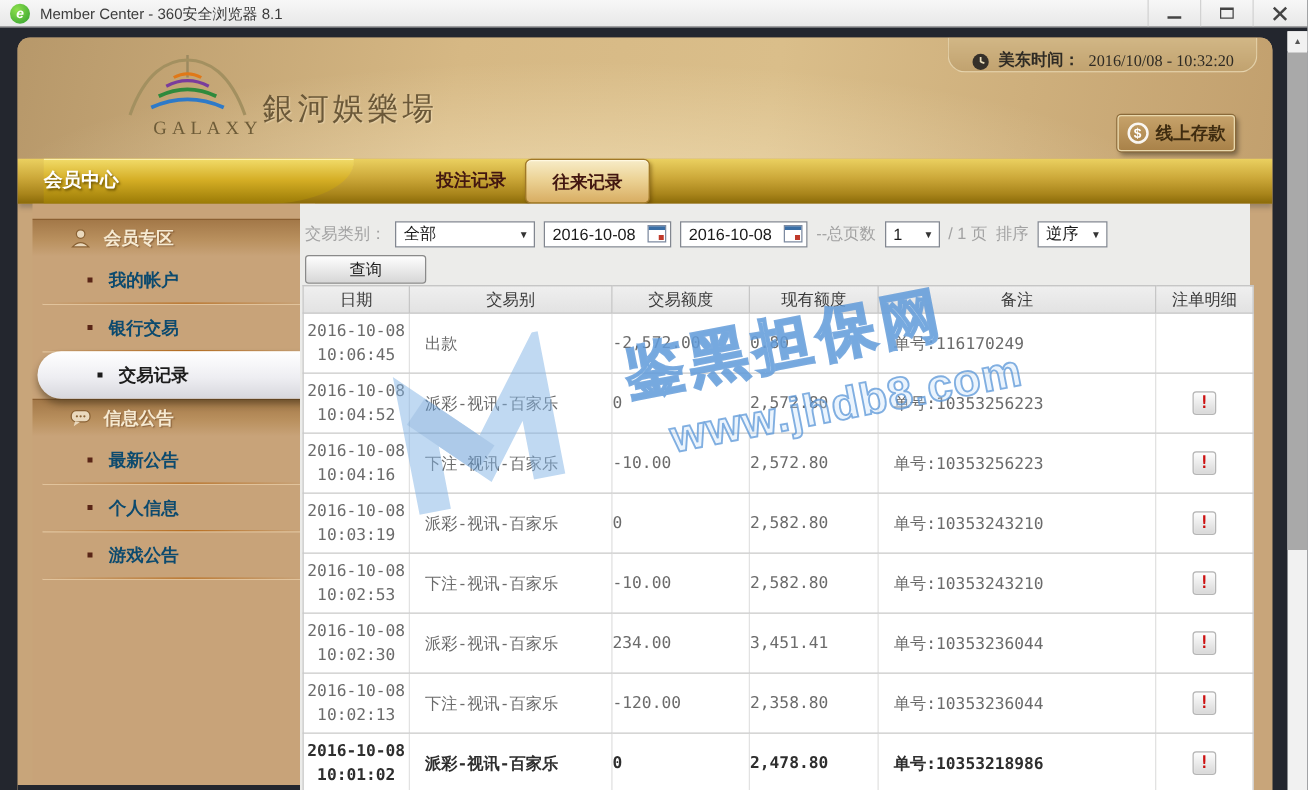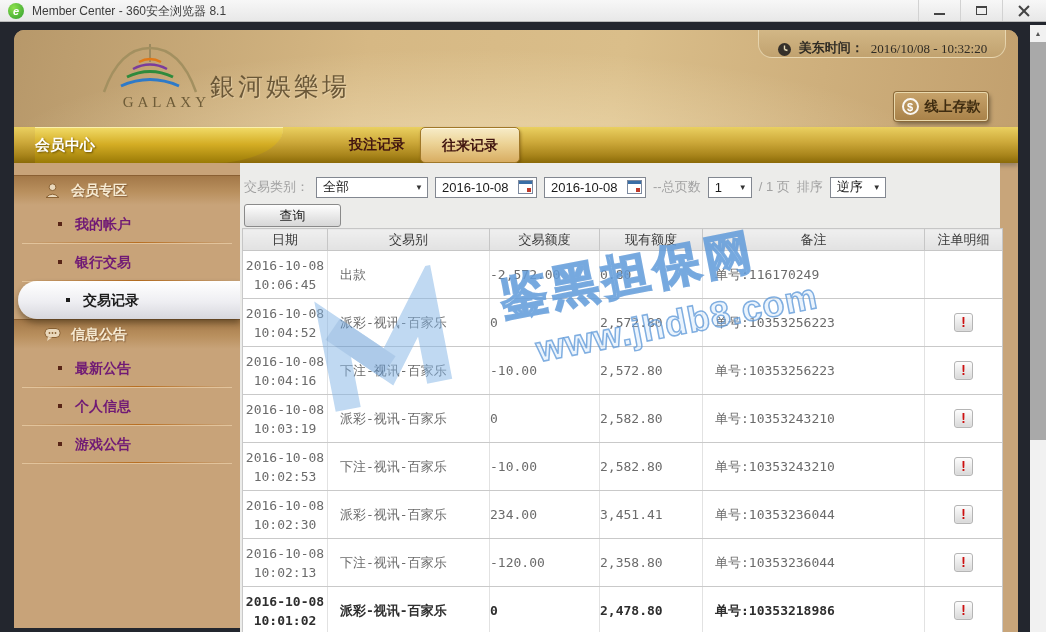--- a/index.html
+++ b/index.html
@@ -70,28 +70,28 @@
     text-shadow:1px 1px 2px #6b5200; cursor:pointer;margin-left:17px; }
   .tab { position:absolute; top:0; height:34px; line-height:34px; text-align:center;
     color:#421610; font-size:14px; font-weight:bold; cursor:pointer; }
   .tab-bet { left:316px; width:94px; }
   .tab-trans { left:406px; top:0; width:100px; height:36px; line-height:35px;
     background:linear-gradient(180deg,#f7ecc8 0%,#ecd396 45%,#d8ad62 100%);
     border:1px solid #a07828; border-radius:5px;
     box-shadow:inset 0 1px 0 #fff8e0, 1px 2px 3px rgba(80,50,0,.4); }
 
   
-  .sidebar { position:absolute; left:0; top:133px; width:226px; height:465px; background:#c8a379; }
+  .sidebar { position:absolute; left:12px; top:133px; width:226px; height:465px; background:#c8a379; }
   .s-hdr { height:30px; background:linear-gradient(180deg,#a37848 0%,#b9905e 55%,#c8a379 100%);
     border-top:1px solid #8a5f33; display:flex; align-items:center; gap:10px; padding-left:30px;
     color:#f6ead2; font-size:14px; font-weight:bold; text-shadow:1px 1px 1px rgba(90,50,20,.5); }
   .s-hdr1 { margin-top:12px; }
   .s-hdr2 { }
   .s-item { position:relative; height:38px; line-height:38px; padding-left:44px;
-    color:#701a75; font-size:14px; font-weight:bold; cursor:pointer; }
+    color:#0c4a6e; font-size:14px; font-weight:bold; cursor:pointer; }
   .s-item .bullet { display:inline-block; width:4px; height:4px; background:#582517;
     margin-right:13px; vertical-align:3px; }
   .s-item::after { content:""; position:absolute; left:8px; right:8px; bottom:0; height:1px;
     background:linear-gradient(90deg, rgba(180,100,30,0), #b86f22 55%, rgba(180,100,30,0));
     box-shadow:0 1px 0 rgba(255,235,200,.45); }
   .s-item.active { background:linear-gradient(180deg,#ffffff,#eeeef2 55%,#d7d7dd);
     border-radius:26px 0 0 26px; margin-left:4px; padding-left:48px; color:#1c1c1c;
     box-shadow:0 4px 6px rgba(40,30,10,.45); }
   .s-item.active::after { display:none; }
   .s-item.active .bullet { background:#1c1c1c; }

